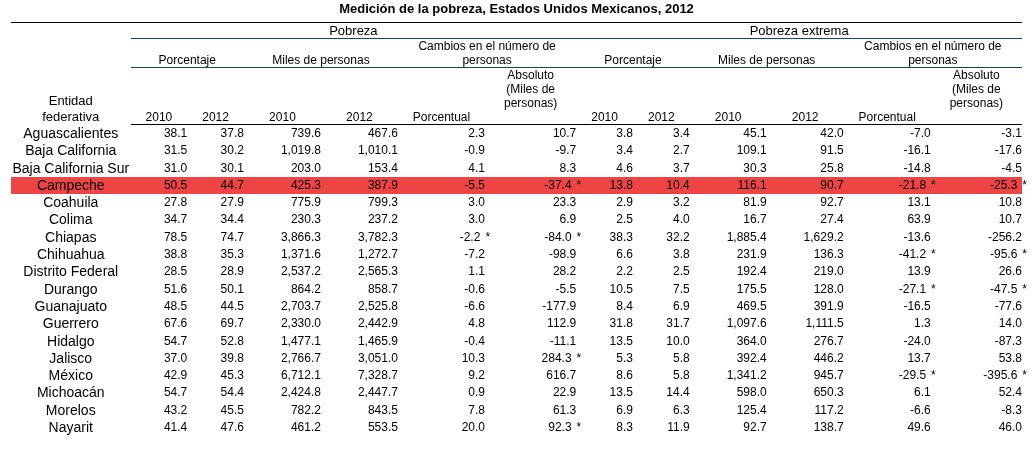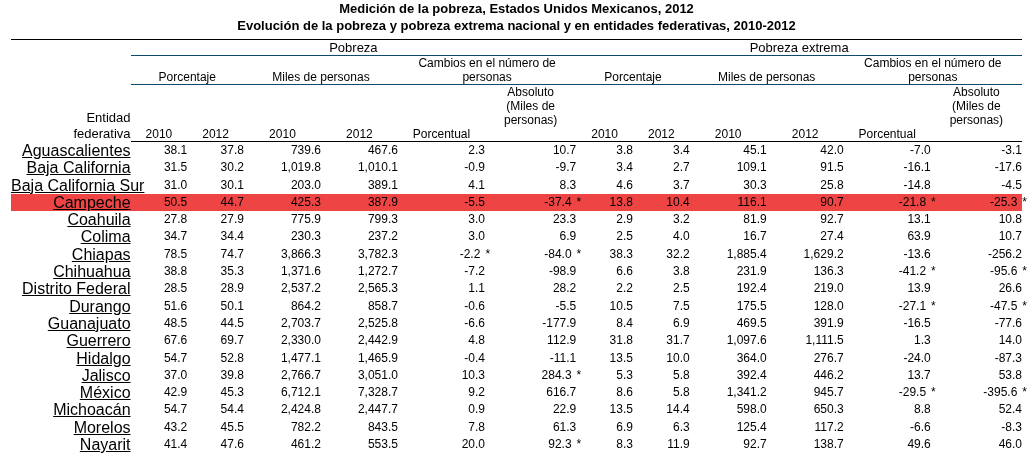--- a/index.html
+++ b/index.html
@@ -64,33 +64,32 @@
     text-align: center;
     font-size: 12px;
     padding: 3px 2px 4px 2px;
     line-height: 14px;
   }
   .yr-head {
     font-size: 12px;
     padding: 3px 2px 5px 2px;
   }
   .ent-head {
-    text-align: right;
+    text-align: center;
     font-weight: bold;
     font-size: 13px;
     vertical-align: middle;
     line-height: 16px;
   }
   td.name {
-    text-align: right;
+    text-align: center;
     padding-left: 6px;
-    font-size: 16px;
+    font-size: 14px;
     line-height: 17.3px;
     white-space: nowrap;
-    text-decoration: underline;
   }
   td.num {
     text-align: right;
     padding-right: 10px;
     font-size: 12px;
     line-height: 17.3px;
     white-space: nowrap;
   }
   td.num .star {
     position: relative;
@@ -113,21 +112,20 @@
   .c-k      { width: 86px; }
   .c-l      { width: 90px; }
 </style>
 </head>
 <body>
 
 <div class="page">
 
   <div class="titles">
     <div class="title-line">Medición de la pobreza, Estados Unidos Mexicanos, 2012</div>
-    <div class="title-line">Evolución de la pobreza y pobreza extrema nacional y en entidades federativas, 2010-2012</div>
   </div>
 
   <table class="report">
     <colgroup>
       <col class="c-name">
         <col class="c-a">
         <col class="c-b">
         <col class="c-c">
         <col class="c-d">
         <col class="c-e">
@@ -218,21 +216,21 @@
           <td class="num">109.1</td>
           <td class="num">91.5</td>
           <td class="num">-16.1</td>
           <td class="num">-17.6</td>
         </tr>
         <tr>
           <td class="name">Baja California Sur</td>
           <td class="num">31.0</td>
           <td class="num">30.1</td>
           <td class="num">203.0</td>
-          <td class="num">389.1</td>
+          <td class="num">153.4</td>
           <td class="num">4.1</td>
           <td class="num">8.3</td>
           <td class="num">4.6</td>
           <td class="num">3.7</td>
           <td class="num">30.3</td>
           <td class="num">25.8</td>
           <td class="num">-14.8</td>
           <td class="num">-4.5</td>
         </tr>
         <tr class="highlight">
@@ -420,21 +418,21 @@
           <td class="num">54.7</td>
           <td class="num">54.4</td>
           <td class="num">2,424.8</td>
           <td class="num">2,447.7</td>
           <td class="num">0.9</td>
           <td class="num">22.9</td>
           <td class="num">13.5</td>
           <td class="num">14.4</td>
           <td class="num">598.0</td>
           <td class="num">650.3</td>
-          <td class="num">8.8</td>
+          <td class="num">6.1</td>
           <td class="num">52.4</td>
         </tr>
         <tr>
           <td class="name">Morelos</td>
           <td class="num">43.2</td>
           <td class="num">45.5</td>
           <td class="num">782.2</td>
           <td class="num">843.5</td>
           <td class="num">7.8</td>
           <td class="num">61.3</td>

